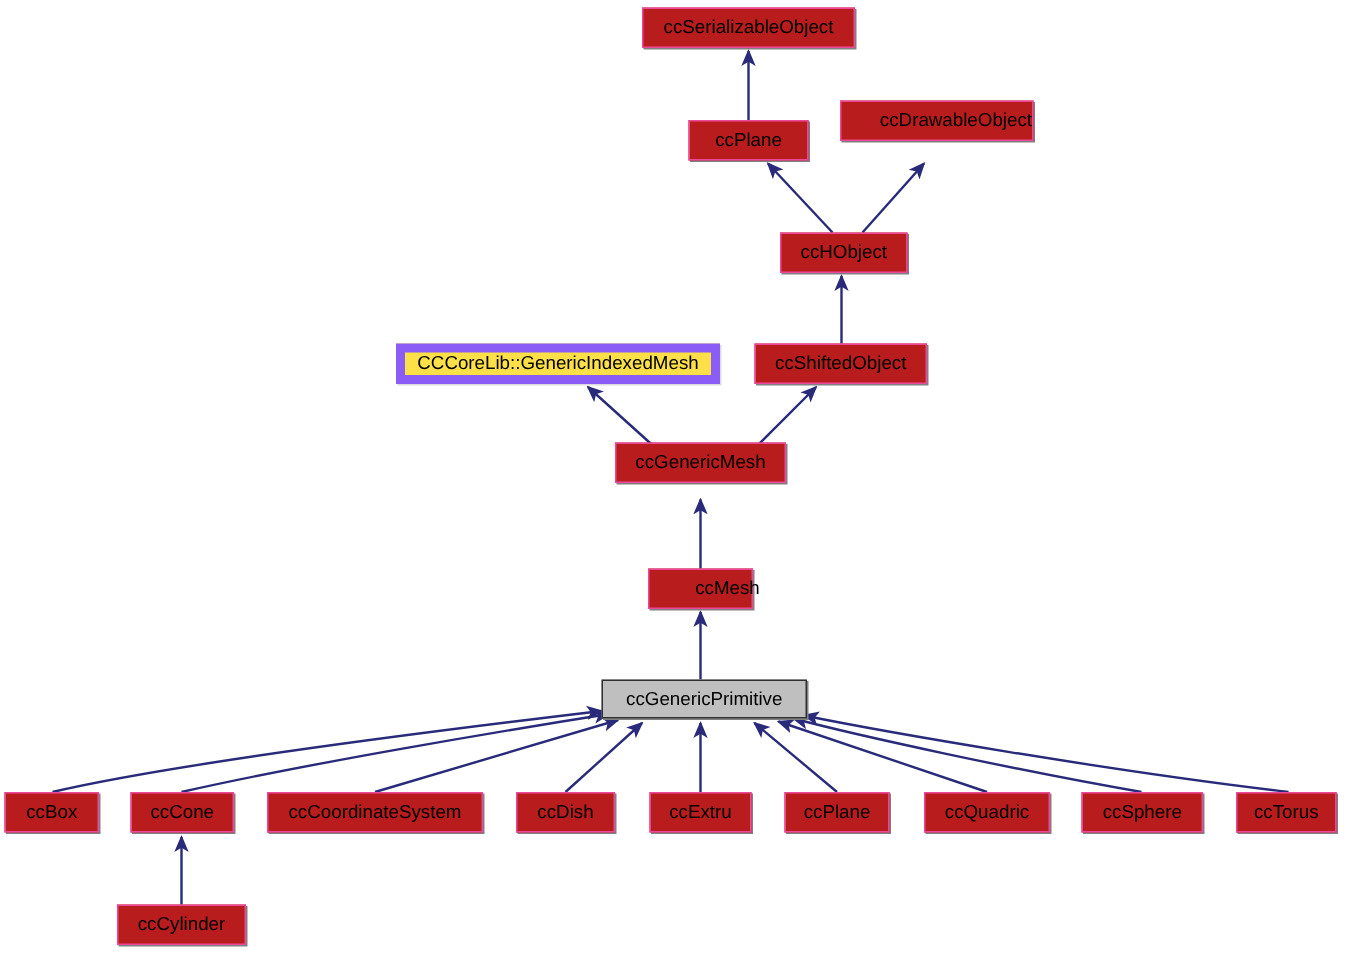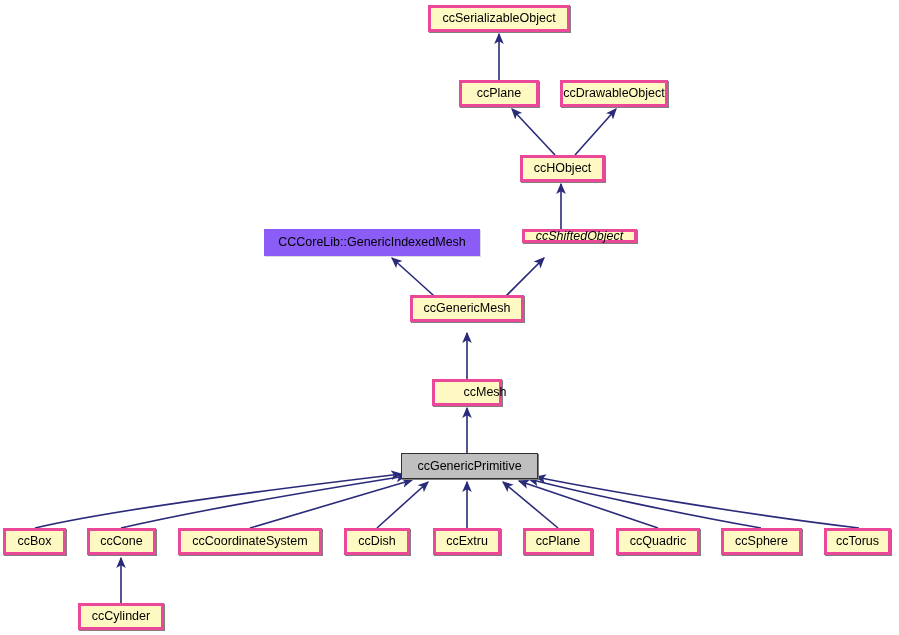--- a/index.html
+++ b/index.html
@@ -22,37 +22,37 @@
     width: 899px;
     height: 635px;
     pointer-events: none;
   }
   .node {
     position: absolute;
     box-sizing: border-box;
     display: flex;
     align-items: center;
     justify-content: center;
-    background: #fef9c3;
-    border: 3px solid #ec4899;
+    background: #b91c1c;
+    border: 1px solid #ec4899;
     box-shadow: 1px 1px 0 0 #808080;
     font-size: 12.5px;
     color: #000000;
     line-height: 1;
     white-space: nowrap;
     z-index: 5;
   }
   .node.highlight {
     background: #bfbfbf;
     border: 1px solid #303030;
     justify-content: center;
   }
   .node.external {
-    background: #8b5cf6;
-    border: 3px solid #8b5cf6;
+    background: #fde047;
+    border: 6px solid #8b5cf6;
     box-shadow: 1px 1px 0 0 #dcdcdc;
     color: #000000;
   }
   .node-label {
     pointer-events: none;
   }
 </style>
 </head>
 <body>
 
@@ -84,30 +84,30 @@
         <path d="M 121,603 L 121,558" fill="none" stroke="#2a2a7a" stroke-width="1.6" marker-end="url(#arrowhead)"></path>
       </g>
   </svg>
   <div id="node-layer">
       <div class="node" style="left: 428px; top: 5px; width: 142px; height: 27px;">
         <span class="node-label">ccSerializableObject</span>
       </div>
       <div class="node" style="left: 459px; top: 80px; width: 80px; height: 27px;">
         <span class="node-label">ccPlane</span>
       </div>
-      <div class="node" style="left: 560px; top: 80px; width: 108px; height: 27px;">
+      <div class="node" style="left: 560px; top: 67px; width: 129px; height: 27px; justify-content: flex-end;">
         <span class="node-label">ccDrawableObject</span>
       </div>
       <div class="node" style="left: 520px; top: 155px; width: 85px; height: 27px;">
         <span class="node-label">ccHObject</span>
       </div>
       <div class="node external" style="left: 264px; top: 229px; width: 216px; height: 27px;">
         <span class="node-label">CCCoreLib::GenericIndexedMesh</span>
       </div>
-      <div class="node" style="left: 522px; top: 229px; width: 115px; height: 14px; font-style: italic;">
+      <div class="node" style="left: 503px; top: 229px; width: 115px; height: 27px;">
         <span class="node-label">ccShiftedObject</span>
       </div>
       <div class="node" style="left: 410px; top: 295px; width: 114px; height: 27px;">
         <span class="node-label">ccGenericMesh</span>
       </div>
       <div class="node" style="left: 432px; top: 379px; width: 70px; height: 27px; padding-left: 36px;">
         <span class="node-label">ccMesh</span>
       </div>
       <div class="node highlight" style="left: 401px; top: 453px; width: 137px; height: 26px;">
         <span class="node-label">ccGenericPrimitive</span>

